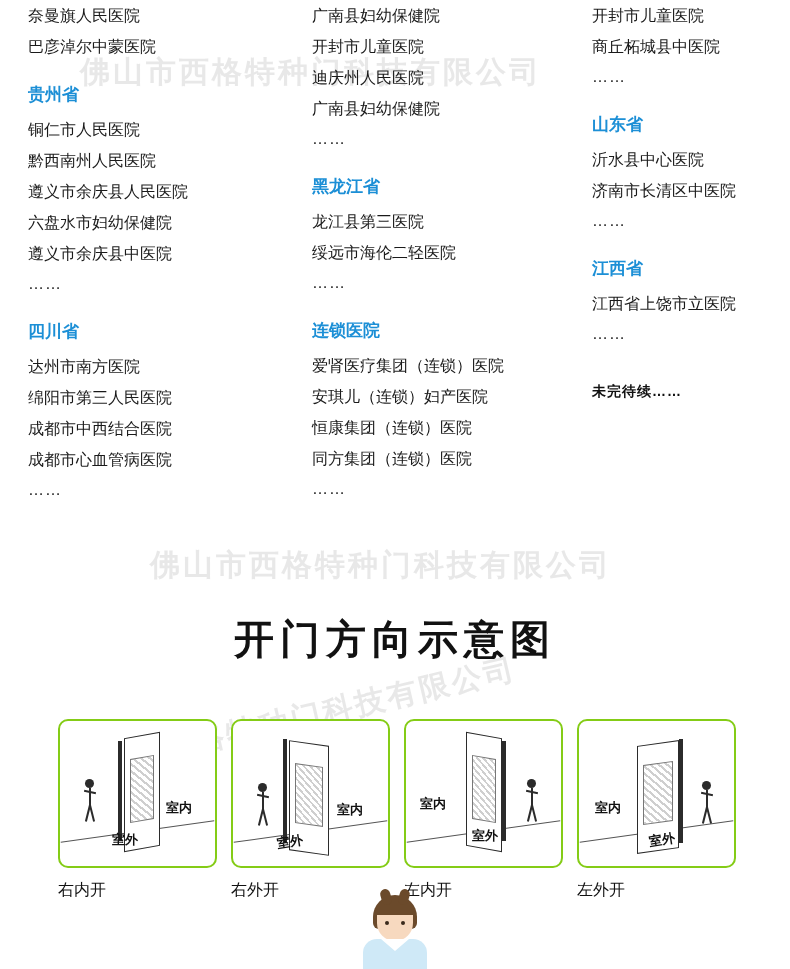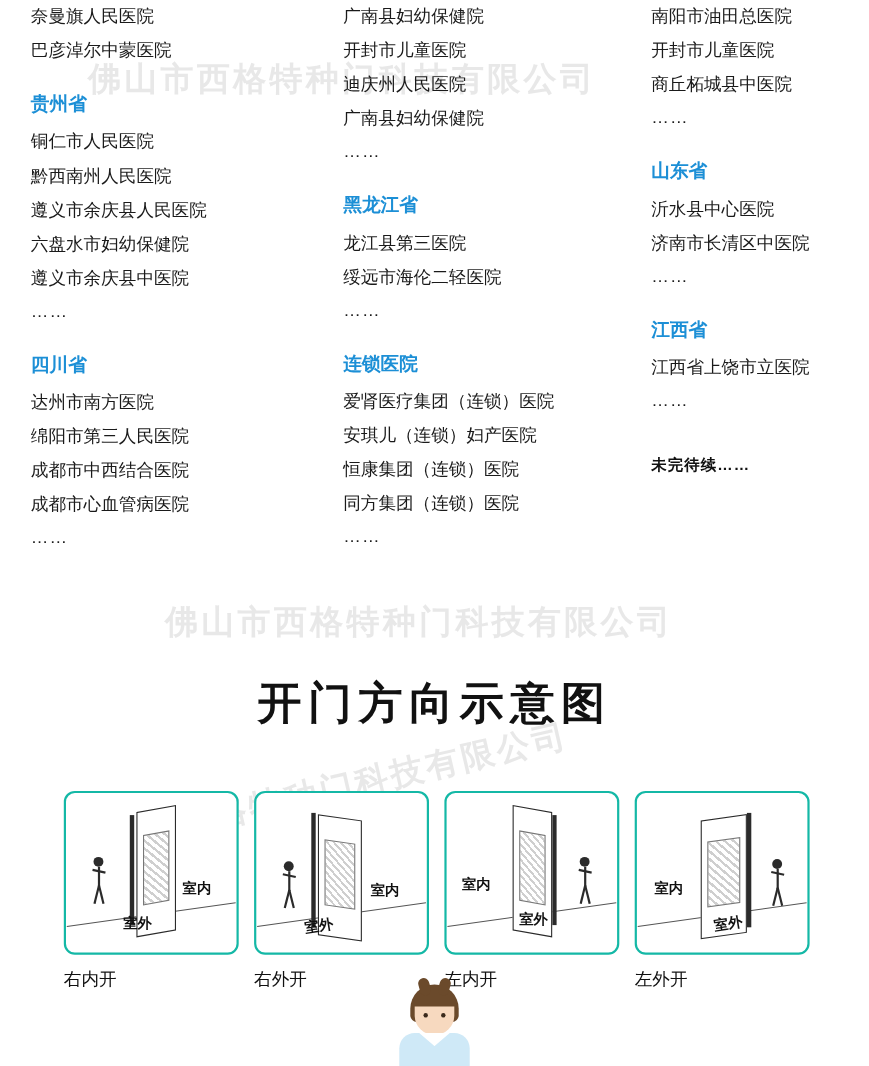--- a/index.html
+++ b/index.html
@@ -106,21 +106,21 @@
     justify-content: center;
     gap: 18px;
     margin-top: 52px;
   }
   .panel-wrap {
     width: 155px;
   }
   .panel {
     width: 155px;
     height: 145px;
-    border: 2px solid #14b8a6;
+    border: 2px solid #84cc16;
     border-radius: 10px;
     position: relative;
     background: #fff;
     overflow: hidden;
   }
   .panel-caption {
     text-align: left;
     font-size: 16px;
     margin-top: 12px;
     color: #111;
@@ -314,21 +314,20 @@
       <div class="hosp">爱肾医疗集团（连锁）医院</div>
       <div class="hosp">安琪儿（连锁）妇产医院</div>
       <div class="hosp">恒康集团（连锁）医院</div>
       <div class="hosp">同方集团（连锁）医院</div>
       <div class="ellipsis">……</div>
     </div>
   </div>
 
   <div class="col col-3">
     <div class="block">
-      <div class="hosp">南阳市油田总医院</div>
       <div class="hosp">开封市儿童医院</div>
       <div class="hosp">商丘柘城县中医院</div>
       <div class="ellipsis">……</div>
     </div>
     <div class="block">
       <div class="region-title">山东省</div>
       <div class="hosp">沂水县中心医院</div>
       <div class="hosp">济南市长清区中医院</div>
       <div class="ellipsis">……</div>
     </div>

